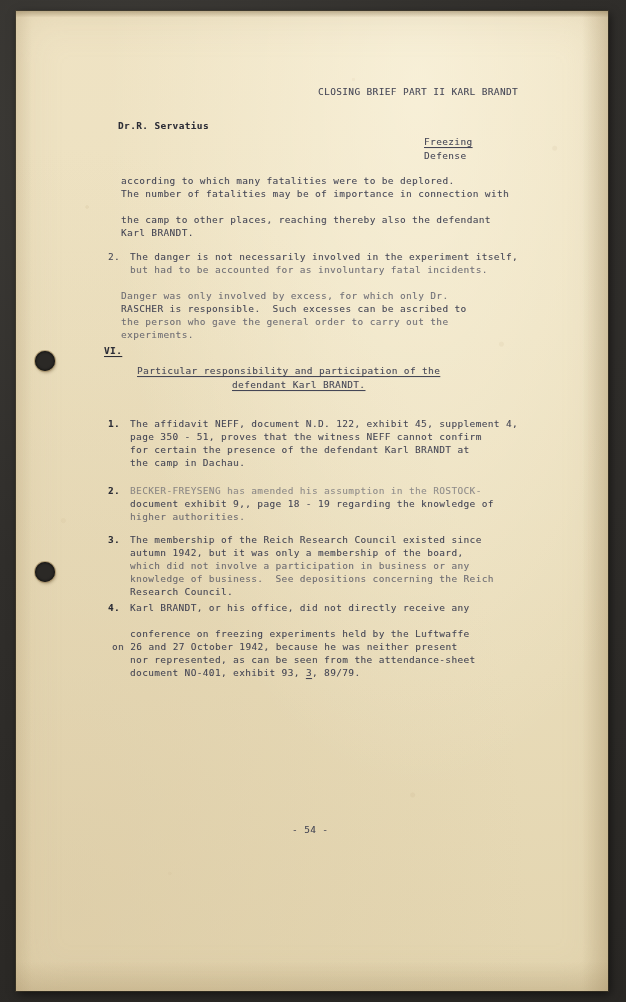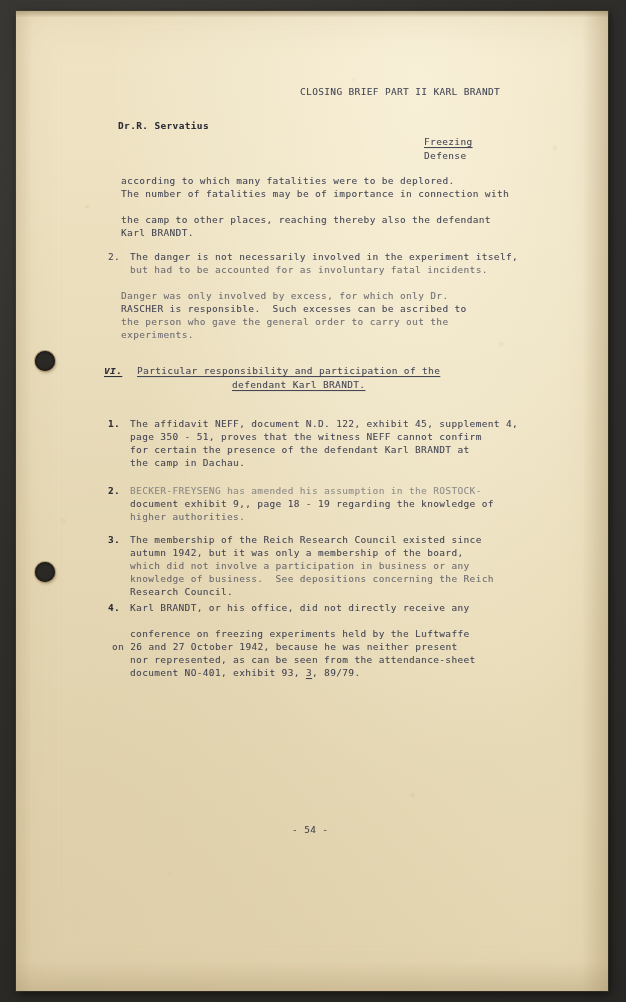--- a/index.html
+++ b/index.html
@@ -124,21 +124,21 @@
 <div id="paper">
   <div id="paper-top-edge"></div>
 </div>
 
 <div class="punch-hole" style="left:35px;  top:351px;"></div>
 <div class="punch-hole" style="left:35px;  top:562px;"></div>
 
 <div id="typescript">
 
   
-  <div class="tline ink-med" style="left:300px; top:85px;text-align:right;">CLOSING BRIEF PART II KARL BRANDT</div>
+  <div class="tline ink-med" style="left:318px; top:85px;text-align:right;">CLOSING BRIEF PART II KARL BRANDT</div>
 
   <div class="tline ink-strong" style="left:118px; top:119px;">Dr.R. Servatius</div>
 
   <div class="tline ink-med u" style="left:424px; top:135px;">Freezing</div>
   <div class="tline ink-med" style="left:424px; top:149px;">Defense</div>
 
   
   <div class="tline ink-med" style="left:121px; top:174px;">according to which many fatalities were to be deplored.</div>
   <div class="tline ink-med" style="left:121px; top:187px;">The number of fatalities may be of importance in connection with</div>
   <div class="tline ink-med" style="left:121px; top:213px;">the camp to other places, reaching thereby also the defendant</div>
@@ -148,21 +148,21 @@
   <div class="tline ink-med" style="left:108px; top:250px;">2.</div>
   <div class="tline ink-med" style="left:130px; top:250px;">The danger is not necessarily involved in the experiment itself,</div>
   <div class="tline ink-light" style="left:130px; top:263px;">but had to be accounted for as involuntary fatal incidents.</div>
 
   <div class="tline ink-light" style="left:121px; top:289px;">Danger was only involved by excess, for which only Dr.</div>
   <div class="tline ink-med" style="left:121px; top:302px;">RASCHER is responsible.  Such excesses can be ascribed to</div>
   <div class="tline ink-light" style="left:121px; top:315px;">the person who gave the general order to carry out the</div>
   <div class="tline ink-light" style="left:121px; top:328px;">experiments.</div>
 
   
-  <div class="tline ink-strong u" style="left:104px; top:364px;font-style:italic;">VI.</div>
+  <div class="tline ink-strong u" style="left:104px; top:344px;">VI.</div>
   <div class="tline ink-med u" style="left:137px; top:364px;">Particular responsibility and participation of the</div>
   <div class="tline ink-med u" style="left:232px; top:378px;">defendant Karl BRANDT.</div>
 
   
   <div class="tline ink-strong" style="left:108px; top:417px;">1.</div>
   <div class="tline ink-med" style="left:130px; top:417px;">The affidavit NEFF, document N.D. 122, exhibit 45, supplement 4,</div>
   <div class="tline ink-med" style="left:130px; top:430px;">page 350 - 51, proves that the witness NEFF cannot confirm</div>
   <div class="tline ink-med" style="left:130px; top:443px;">for certain the presence of the defendant Karl BRANDT at</div>
   <div class="tline ink-med" style="left:130px; top:456px;">the camp in Dachau.</div>
 

